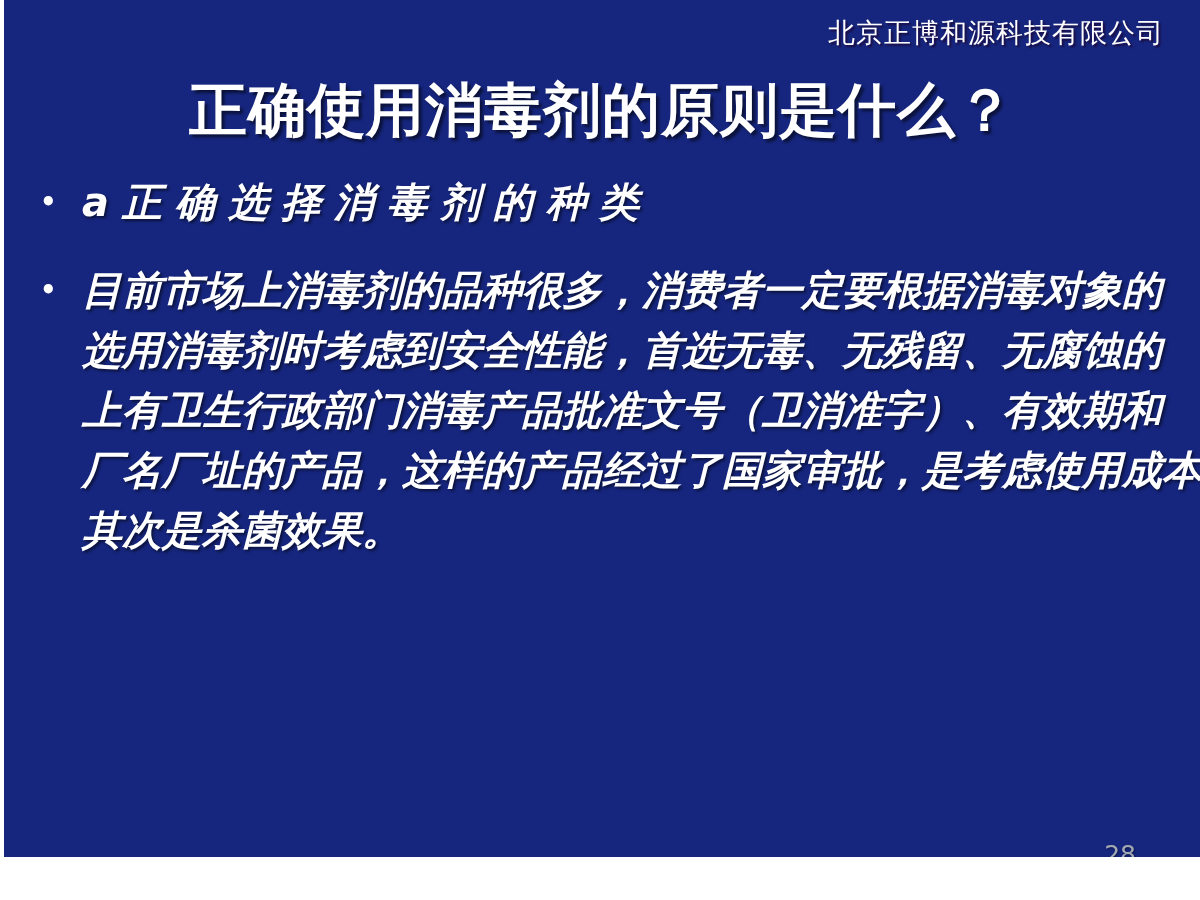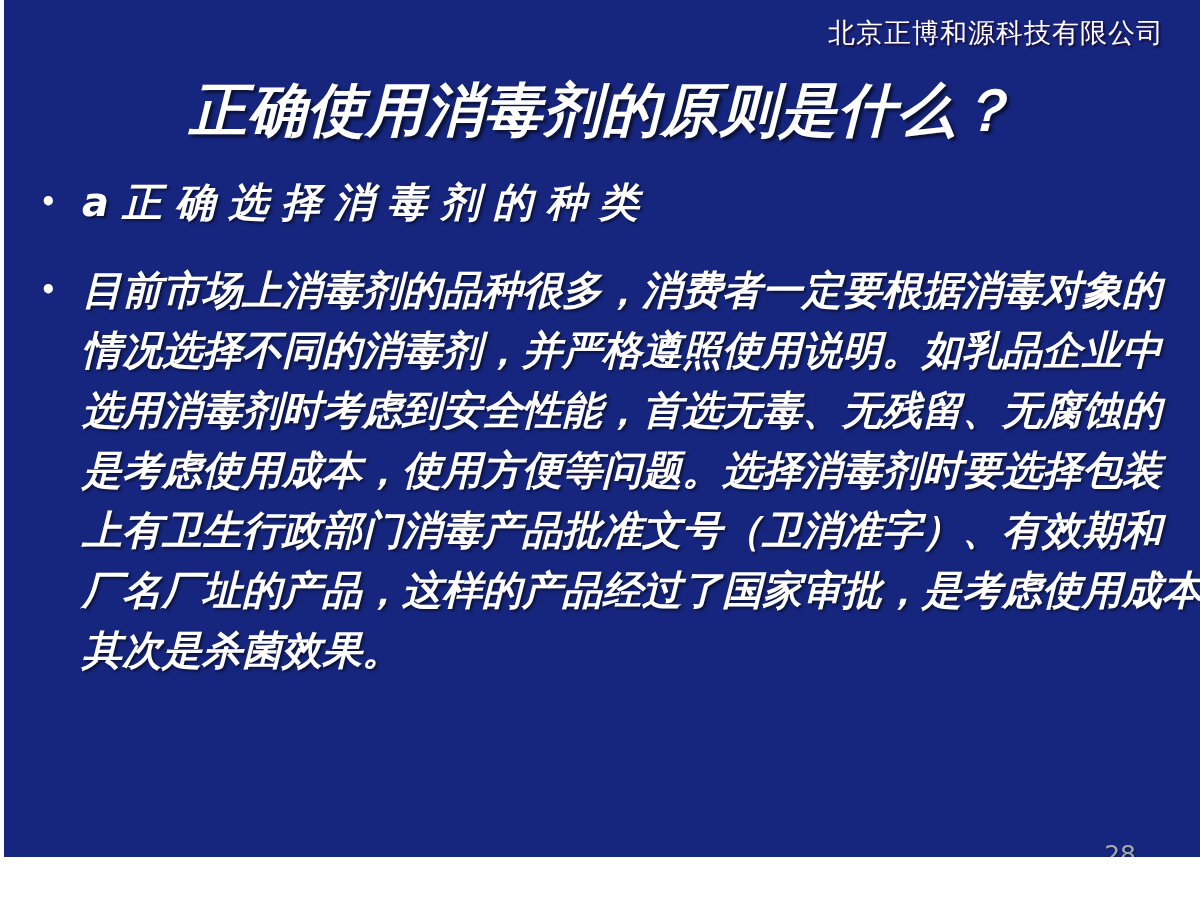--- a/index.html
+++ b/index.html
@@ -37,21 +37,20 @@
     left: 0;
     width: 100%;
     margin: 0;
     text-align: center;
     font-size: 58px;
     font-weight: bold;
     color: var(--fg, #ffffff);
     letter-spacing: 1px;
     text-shadow: 3px 3px 3px rgba(0, 0, 0, 0.55);
     white-space: nowrap;
-    font-style: italic;
   }
   .content {
     position: absolute;
     left: 36px;
     top: 172px;
     width: 1140px;
   }
   .bullet {
     display: flex;
     margin-bottom: 28px;
@@ -94,23 +93,21 @@
     <span class="marker">•</span>
     <div class="lines">
           <div class="line">a正确选择消毒剂的种类</div>
         </div>
   </div>
 
   <div class="bullet">
     <span class="marker">•</span>
     <div class="lines">
           <div class="line">目前市场上消毒剂的品种很多，消费者一定要根据消毒对象的</div>
-          <div class="line">情况选择不同的消毒剂，并严格遵照使用说明。如乳品企业中</div>
           <div class="line">选用消毒剂时考虑到安全性能，首选无毒、无残留、无腐蚀的</div>
-          <div class="line">是考虑使用成本，使用方便等问题。选择消毒剂时要选择包装</div>
           <div class="line">上有卫生行政部门消毒产品批准文号（卫消准字）、有效期和</div>
           <div class="line">厂名厂址的产品，这样的产品经过了国家审批，是考虑使用成本</div>
           <div class="line">其次是杀菌效果。</div>
         </div>
   </div>
 </div>
   <div class="page-number">28</div>
 </div>
 
 </body></html>

